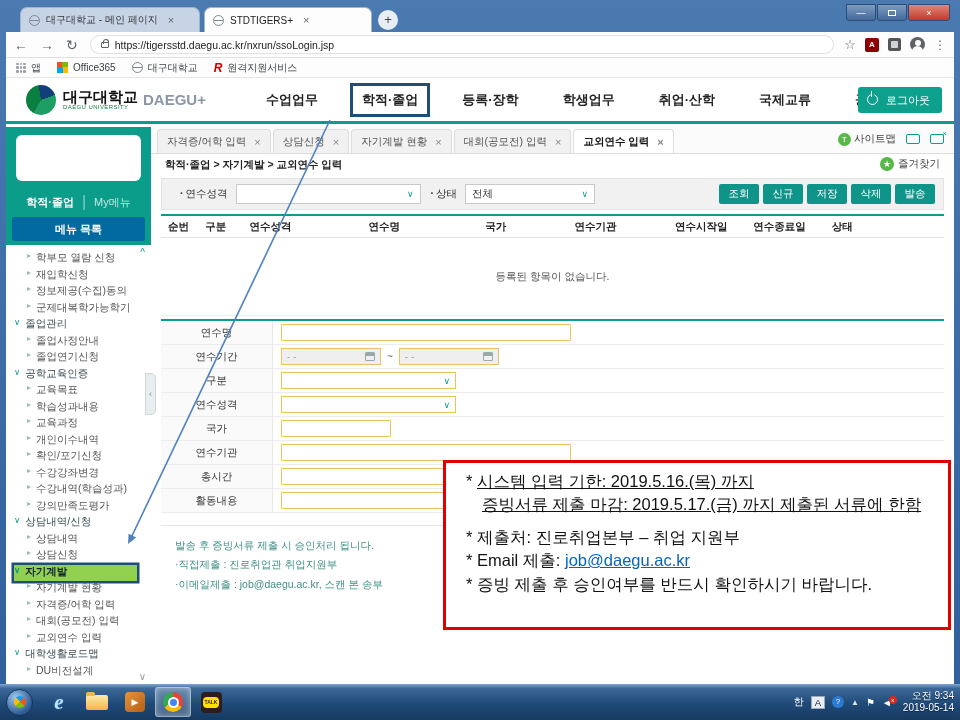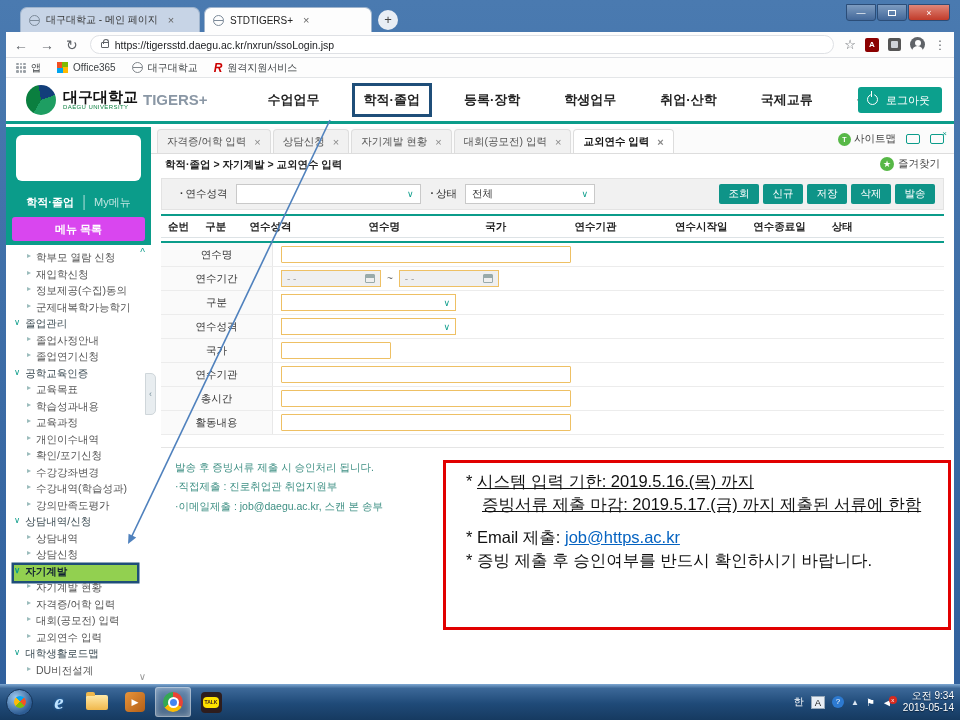--- a/index.html
+++ b/index.html
@@ -66,21 +66,21 @@
   .pwr { position:absolute; left:9px; top:7px; width:11px; height:11px; border:1.6px solid #fff; border-radius:50%; }
   .pwr::after { content:""; position:absolute; left:3.4px; top:-4px; width:1.8px; height:6px; background:#0ca08d; box-shadow:0 0 0 0.1px #0ca08d; border-left:1.8px solid #fff; }
 
   
   .sidebar { position:absolute; left:0; top:49px; width:145px; bottom:0; background:#0b9c8a; display:flex; flex-direction:column; }
   .profile { margin:8px 10px; height:46px; background:#fff; border-radius:6px; flex:none; }
   .side-tabs { height:26px; display:flex; align-items:center; justify-content:center; gap:8px; color:#fff; flex:none; }
   .side-tabs .t1 { font-size:11px; font-weight:bold; cursor:pointer; }
   .side-tabs .sep { color:rgba(255,255,255,.5); }
   .side-tabs .t2 { font-size:11px; color:rgba(255,255,255,.75); cursor:pointer; }
-  .menu-head { height:24px; margin:2px 6px; background:#d946ef; border-radius:3px; color:#fff; font-size:11px; font-weight:bold; display:flex; align-items:center; justify-content:center; flex:none; }
+  .menu-head { height:24px; margin:2px 6px; background:#0369a1; border-radius:3px; color:#fff; font-size:11px; font-weight:bold; display:flex; align-items:center; justify-content:center; flex:none; }
   .menu-list { flex:1; background:#fff; margin-top:2px; padding:6px 4px 2px 8px; position:relative; overflow:hidden; }
   .m-collapse { position:absolute; right:6px; top:2px; color:#0b9c8a; font-size:10px; cursor:pointer; }
   .m-scroll { position:absolute; right:5px; bottom:2px; color:#999; font-size:10px; cursor:pointer; }
   .s-item { display:flex; height:16.5px; font-size:10.5px; color:#555; cursor:pointer; white-space:nowrap; }
   .s-item.group { color:#3a4a52; }
   .s-item.group::before { content:"∨"; color:#0b9c8a; font-size:8.5px; margin-right:5px; }
   .s-item.leaf { padding-left:13px; }
   .s-item.leaf::before { content:"▸"; color:#9bb; font-size:8px; margin-right:5px; }
   .s-item.active { background:#92d050; box-shadow:0 0 0 2.5px #1f4e79; margin-right:10px; color:#123; font-weight:bold; }
 
@@ -243,21 +243,21 @@
 
   <div class="page">
 
     <div class="phead">
       <div class="plogo">
         <span class="mark"></span>
         <span>
           <div class="nm">대구대학교</div>
           <div class="sub">DAEGU UNIVERSITY</div>
         </span>
-        <span class="brand">TIGERS+</span>
+        <span class="brand">DAEGU+</span>
       </div>
       <div class="pnav">
           <div class="nav-item"><span>수업업무</span></div>
           <div class="nav-item boxed"><span>학적·졸업</span></div>
           <div class="nav-item"><span>등록·장학</span></div>
           <div class="nav-item"><span>학생업무</span></div>
           <div class="nav-item"><span>취업·산학</span></div>
           <div class="nav-item"><span>국제교류</span></div>
           <div class="nav-item"><span>공통</span></div>
         </div>
@@ -425,20 +425,21 @@
             <div class="gh">순번</div>
             <div class="gh">구분</div>
             <div class="gh">연수성격</div>
             <div class="gh">연수명</div>
             <div class="gh">국가</div>
             <div class="gh">연수기관</div>
             <div class="gh">연수시작일</div>
             <div class="gh">연수종료일</div>
             <div class="gh">상태</div>
           </div>
+        <div class="gempty">등록된 항목이 없습니다.</div>
       </div>
 
 
       <div class="form">
         <div class="frow">
           <div class="flab">연수명</div>
           <div class="fval">
               <input class="tin w290" style="">
             </div>
         </div>
@@ -509,21 +510,22 @@
 
     <svg class="annot-line" width="948" height="606" viewBox="0 0 948 606">
       <line x1="324" y1="42" x2="124" y2="462" stroke="#4f81bd" stroke-width="1.6"></line>
       <polygon points="122,466 130.2,459.4 122.6,455.8" fill="#4f81bd"></polygon>
     </svg>
 
     <div class="red-note">
       <div class="ind1"><span>* </span><span class="ul">시스템 입력 기한: 2019.5.16.(목) 까지</span></div>
       <div class="ind2"><span class="ul">증빙서류 제출 마감: 2019.5.17.(금) 까지 제출된 서류에 한함</span></div>
       <div class="gap"></div>
-      <div class="ind1"><span>* Email 제출: </span><a>job@https.ac.kr</a></div>
+      <div class="ind1">* 제출처: 진로취업본부 – 취업 지원부</div>
+      <div class="ind1"><span>* Email 제출: </span><a>job@daegu.ac.kr</a></div>
       <div class="ind1">* 증빙 제출 후 승인여부를 반드시 확인하시기 바랍니다.</div>
     </div>
 
   </div>
 
   <div class="taskbar">
     <div class="orb">
         <i></i>
       </div>
     <div class="tkbtn">

